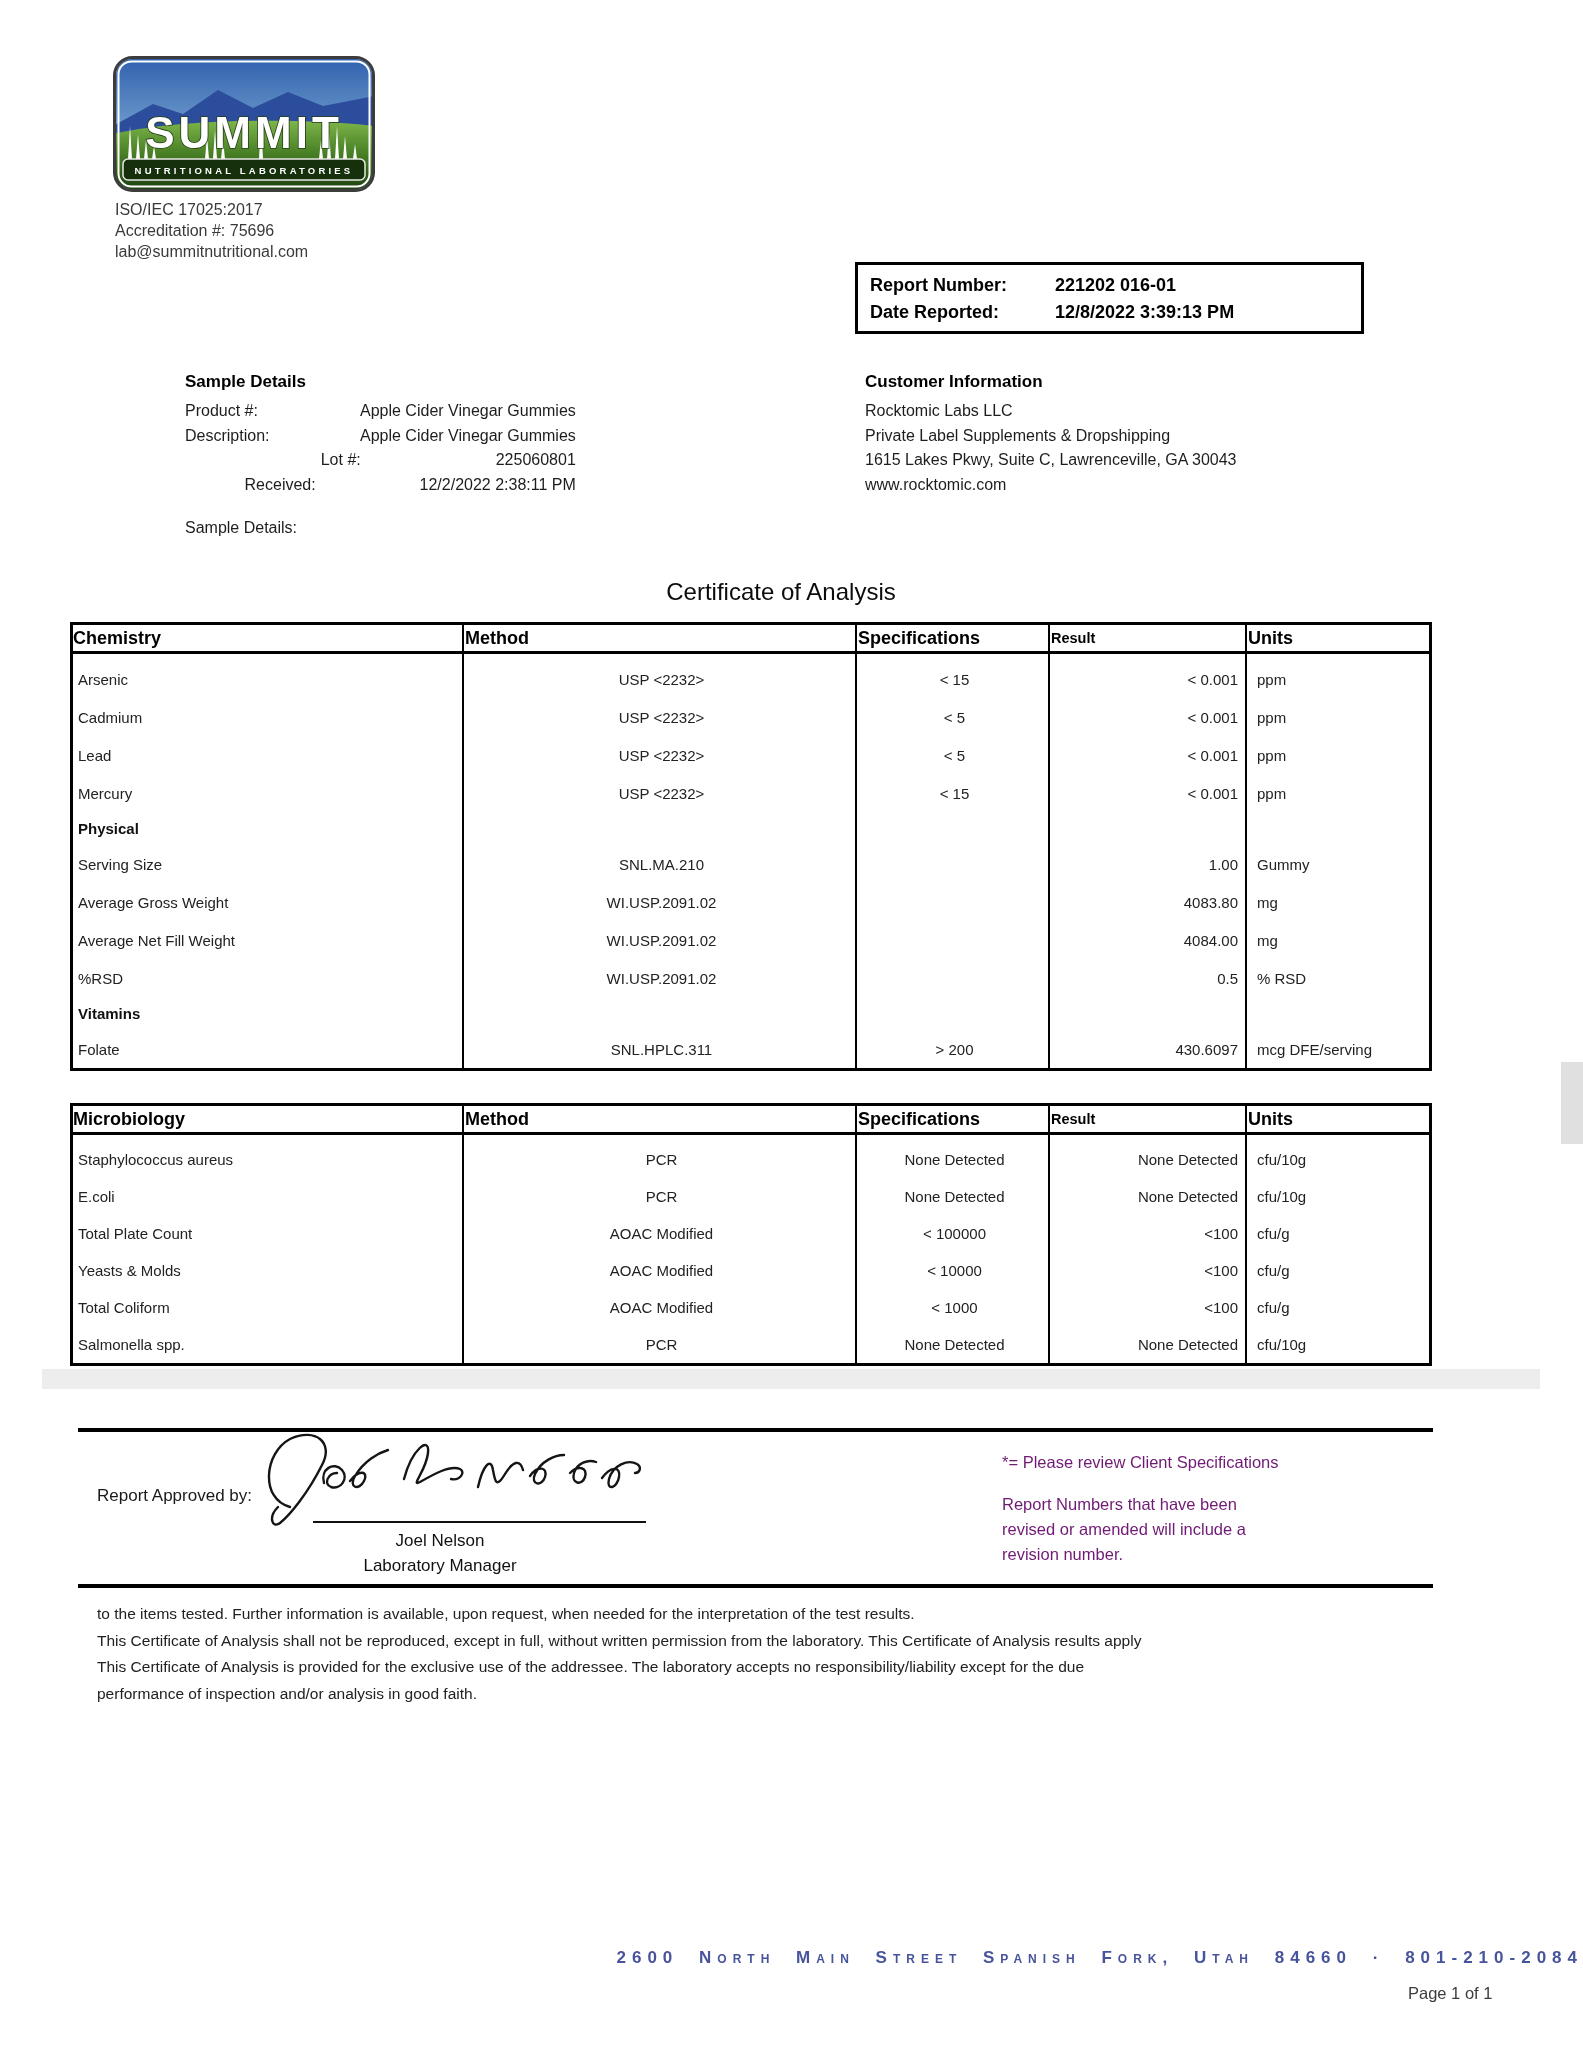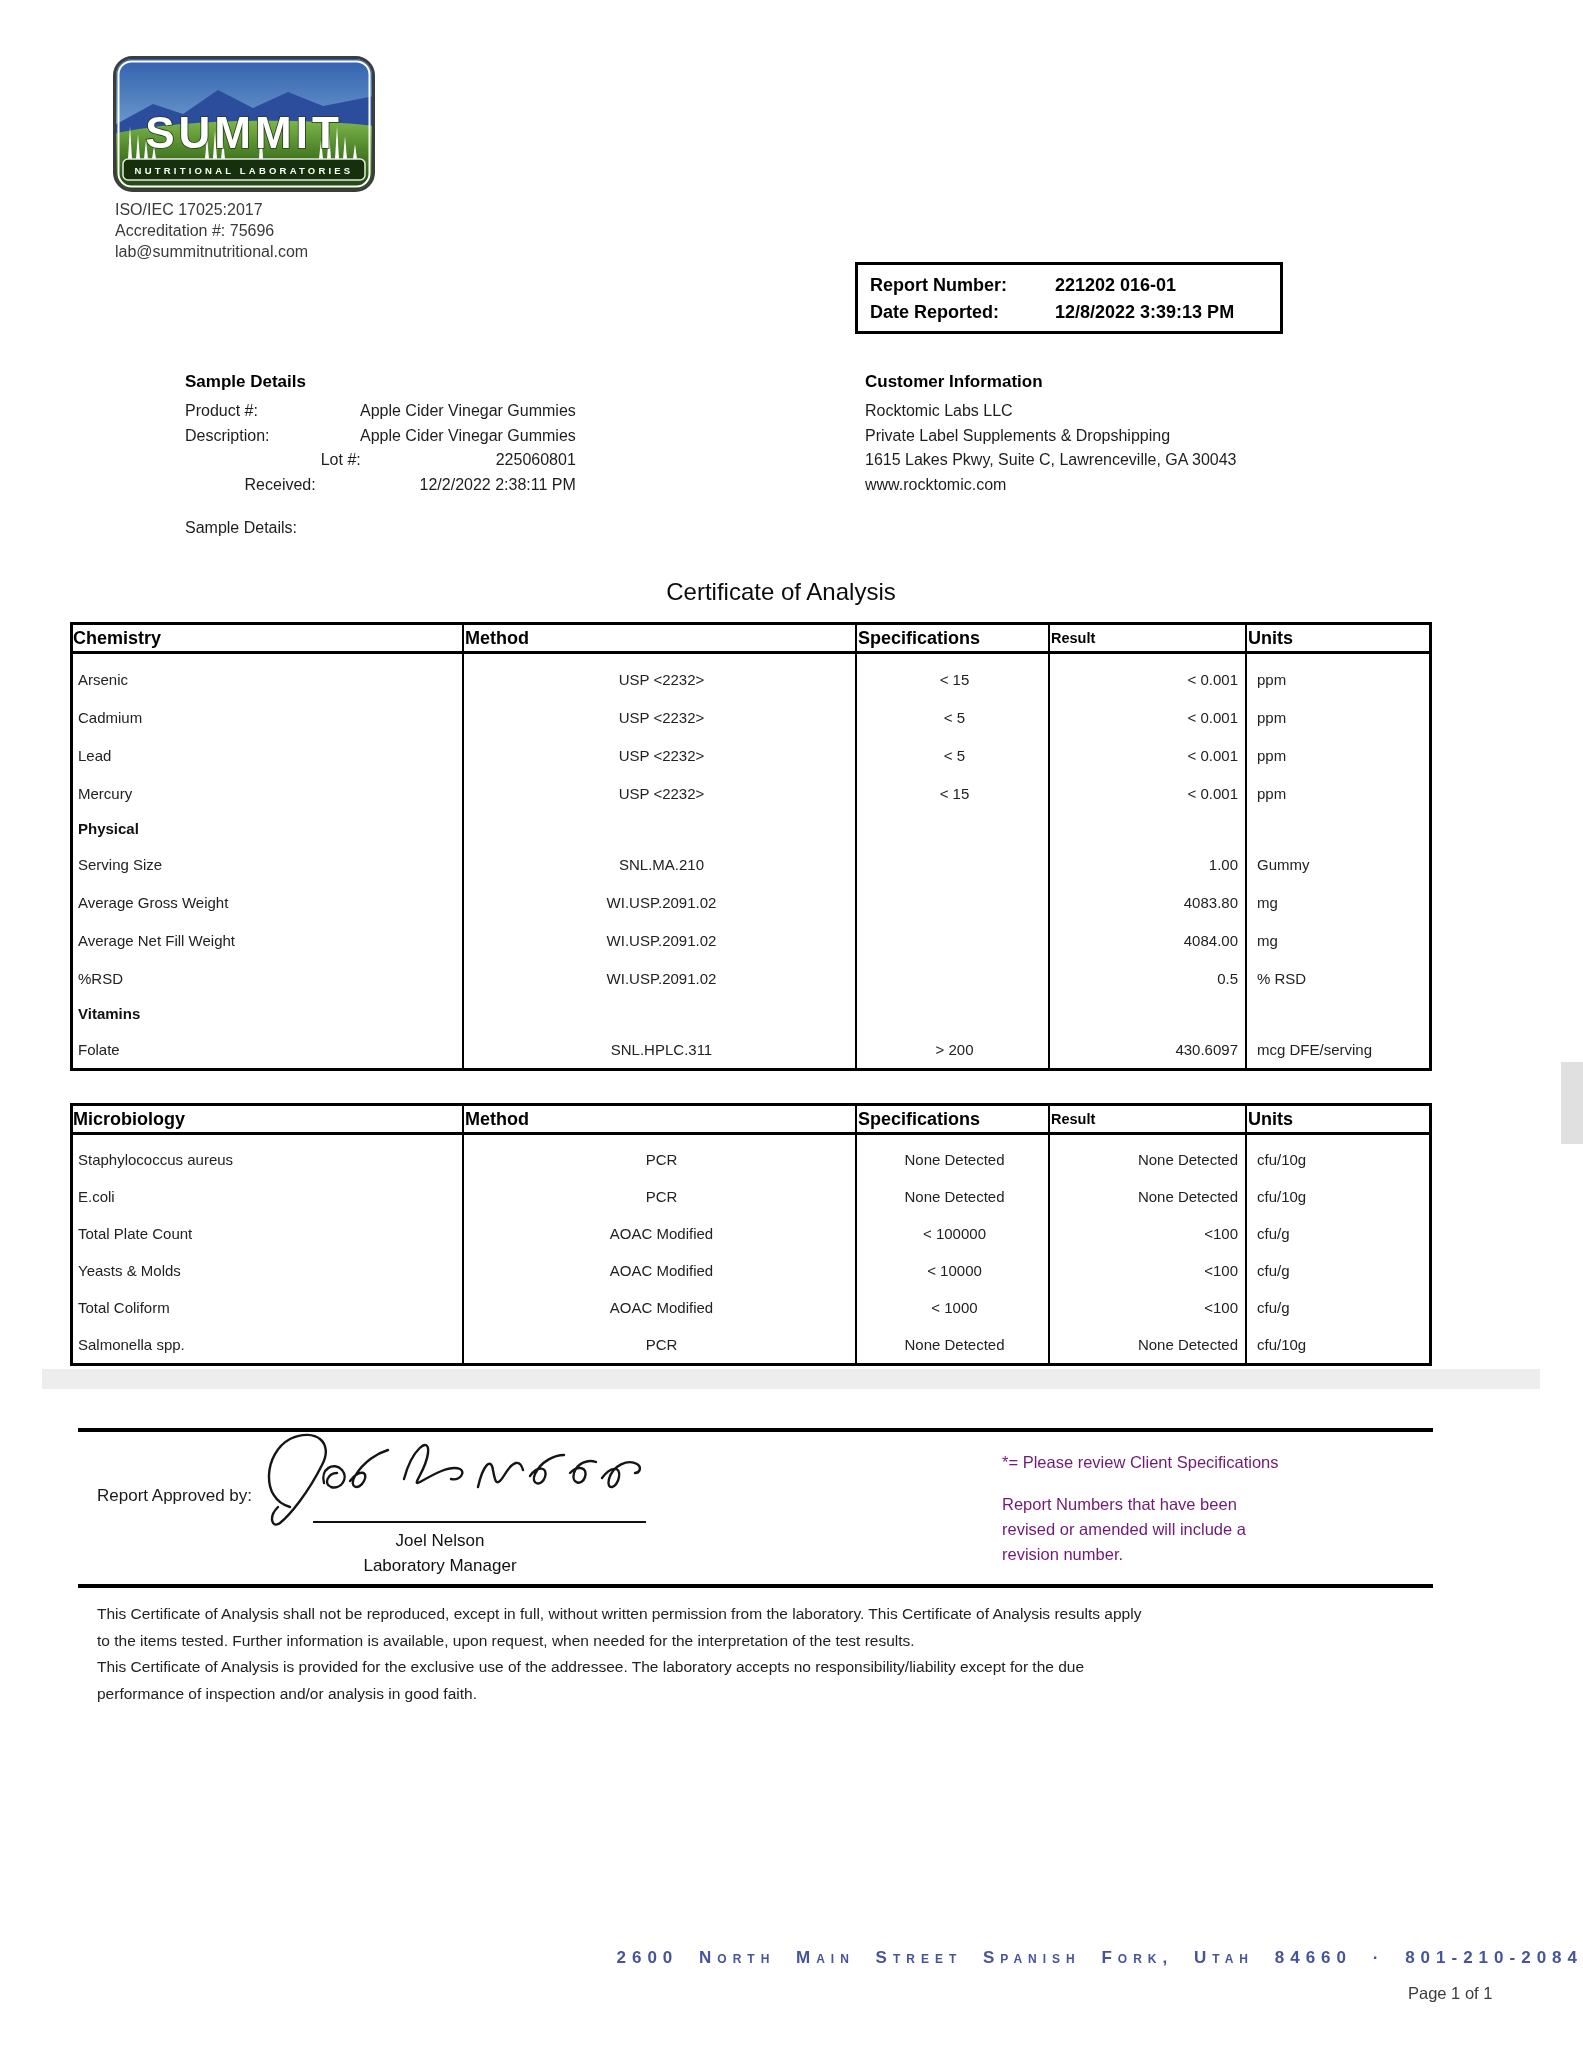--- a/index.html
+++ b/index.html
@@ -4,21 +4,21 @@
 <style>
   html,body{margin:0;padding:0;background:#ffffff;}
   .page{position:relative;width:1583px;height:2048px;background:#fff;
         font-family:"Liberation Sans",sans-serif;color:#1d1d1d;overflow:hidden;margin-top:16px;}
 
   
   .logo-wrap{position:absolute;left:113px;top:40px;}
   .lab-lines{position:absolute;left:115px;top:183px;font-size:16px;line-height:21px;color:#3a3a3a;}
 
   
-  .report-box{position:absolute;left:855px;top:246px;width:428px;height:72px;
+  .report-box{position:absolute;left:855px;top:246px;width:509px;height:72px;
               border:3px solid #000;box-sizing:border-box;padding:7px 12px 0 12px;}
   .report-row{display:flex;line-height:27px;font-size:18px;font-weight:bold;color:#000;}
   .report-row .rlabel{width:185px;}
 
   
   .info-heading{font-weight:bold;font-size:17px;color:#000;margin-bottom:7px;}
   .sample-block{position:absolute;left:185px;top:356px;font-size:16px;}
   .sample-row{display:flex;line-height:24.5px;justify-content:flex-end;}
   .sample-row .slabel{width:175px;}
   .sample-extra{position:absolute;left:185px;top:503px;font-size:16px;}
@@ -361,22 +361,22 @@
   <div class="notes-block">
     <div>*= Please review Client Specifications</div>
     <div class="notes-revision">
       <div>Report Numbers that have been</div>
       <div>revised or amended will include a</div>
       <div>revision number.</div>
     </div>
   </div>
 
   <div class="disclaimer">
+    <div>to the items tested. Further information is available, upon request, when needed for the interpretation of the test results.</div>
     <div>This Certificate of Analysis shall not be reproduced, except in full, without written permission from the laboratory. This Certificate of Analysis results apply</div>
-    <div>to the items tested. Further information is available, upon request, when needed for the interpretation of the test results.</div>
     <div>This Certificate of Analysis is provided for the exclusive use of the addressee. The laboratory accepts no responsibility/liability except for the due</div>
     <div>performance of inspection and/or analysis in good faith.</div>
   </div>
 
   <div class="footer-address">2600 North Main Street  Spanish Fork, Utah  84660 · 801-210-2084</div>
   <div class="page-num">Page 1 of 1</div>
 
 </div>
 
 </body></html>

